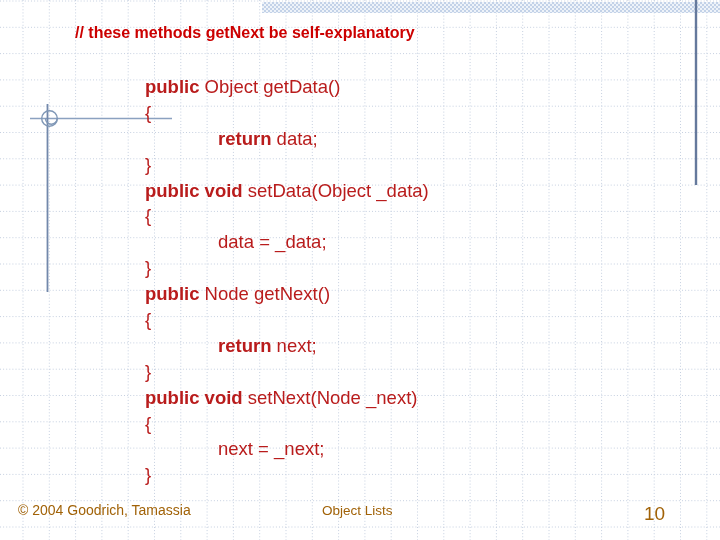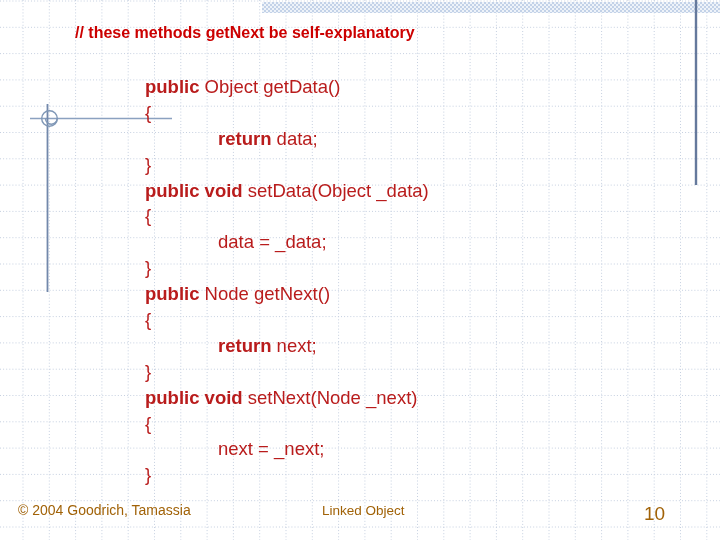--- a/index.html
+++ b/index.html
@@ -103,14 +103,14 @@
   <circle cx="49.5" cy="118.5" r="7.8" fill="none" stroke="#7f97b6" stroke-width="1.4"></circle>
   <path d="M 45.5 118.5 a 5.8 5.8 0 0 0 11.6 0" fill="none" stroke="#7f97b6" stroke-width="1.4"></path>
   <line x1="696" y1="0" x2="696" y2="185" stroke="#65799c" stroke-width="2.4"></line>
 </svg>
 
 <div class="comment">// these methods getNext be self-explanatory</div>
 
 <div class="code"><div class="code-line indent-0"><span class="kw">public</span><span> Object getData()</span></div><div class="code-line indent-0"><span>{</span></div><div class="code-line indent-1"><span class="kw">return</span><span> data;</span></div><div class="code-line indent-0"><span>}</span></div><div class="code-line indent-0"><span class="kw">public void</span><span> setData(Object _data)</span></div><div class="code-line indent-0"><span>{</span></div><div class="code-line indent-1"><span>data = _data;</span></div><div class="code-line indent-0"><span>}</span></div><div class="code-line indent-0"><span class="kw">public</span><span> Node getNext()</span></div><div class="code-line indent-0"><span>{</span></div><div class="code-line indent-1"><span class="kw">return</span><span> next;</span></div><div class="code-line indent-0"><span>}</span></div><div class="code-line indent-0"><span class="kw">public void</span><span> setNext(Node _next)</span></div><div class="code-line indent-0"><span>{</span></div><div class="code-line indent-1"><span>next = _next;</span></div><div class="code-line indent-0"><span>}</span></div></div>
 
 <div class="footer-text footer-copyright">© 2004 Goodrich, Tamassia</div>
-<div class="footer-text footer-center">Linked Object</div>
+<div class="footer-text footer-center">Object Lists</div>
 <div class="footer-text footer-page">10</div>
 
 </body></html>

